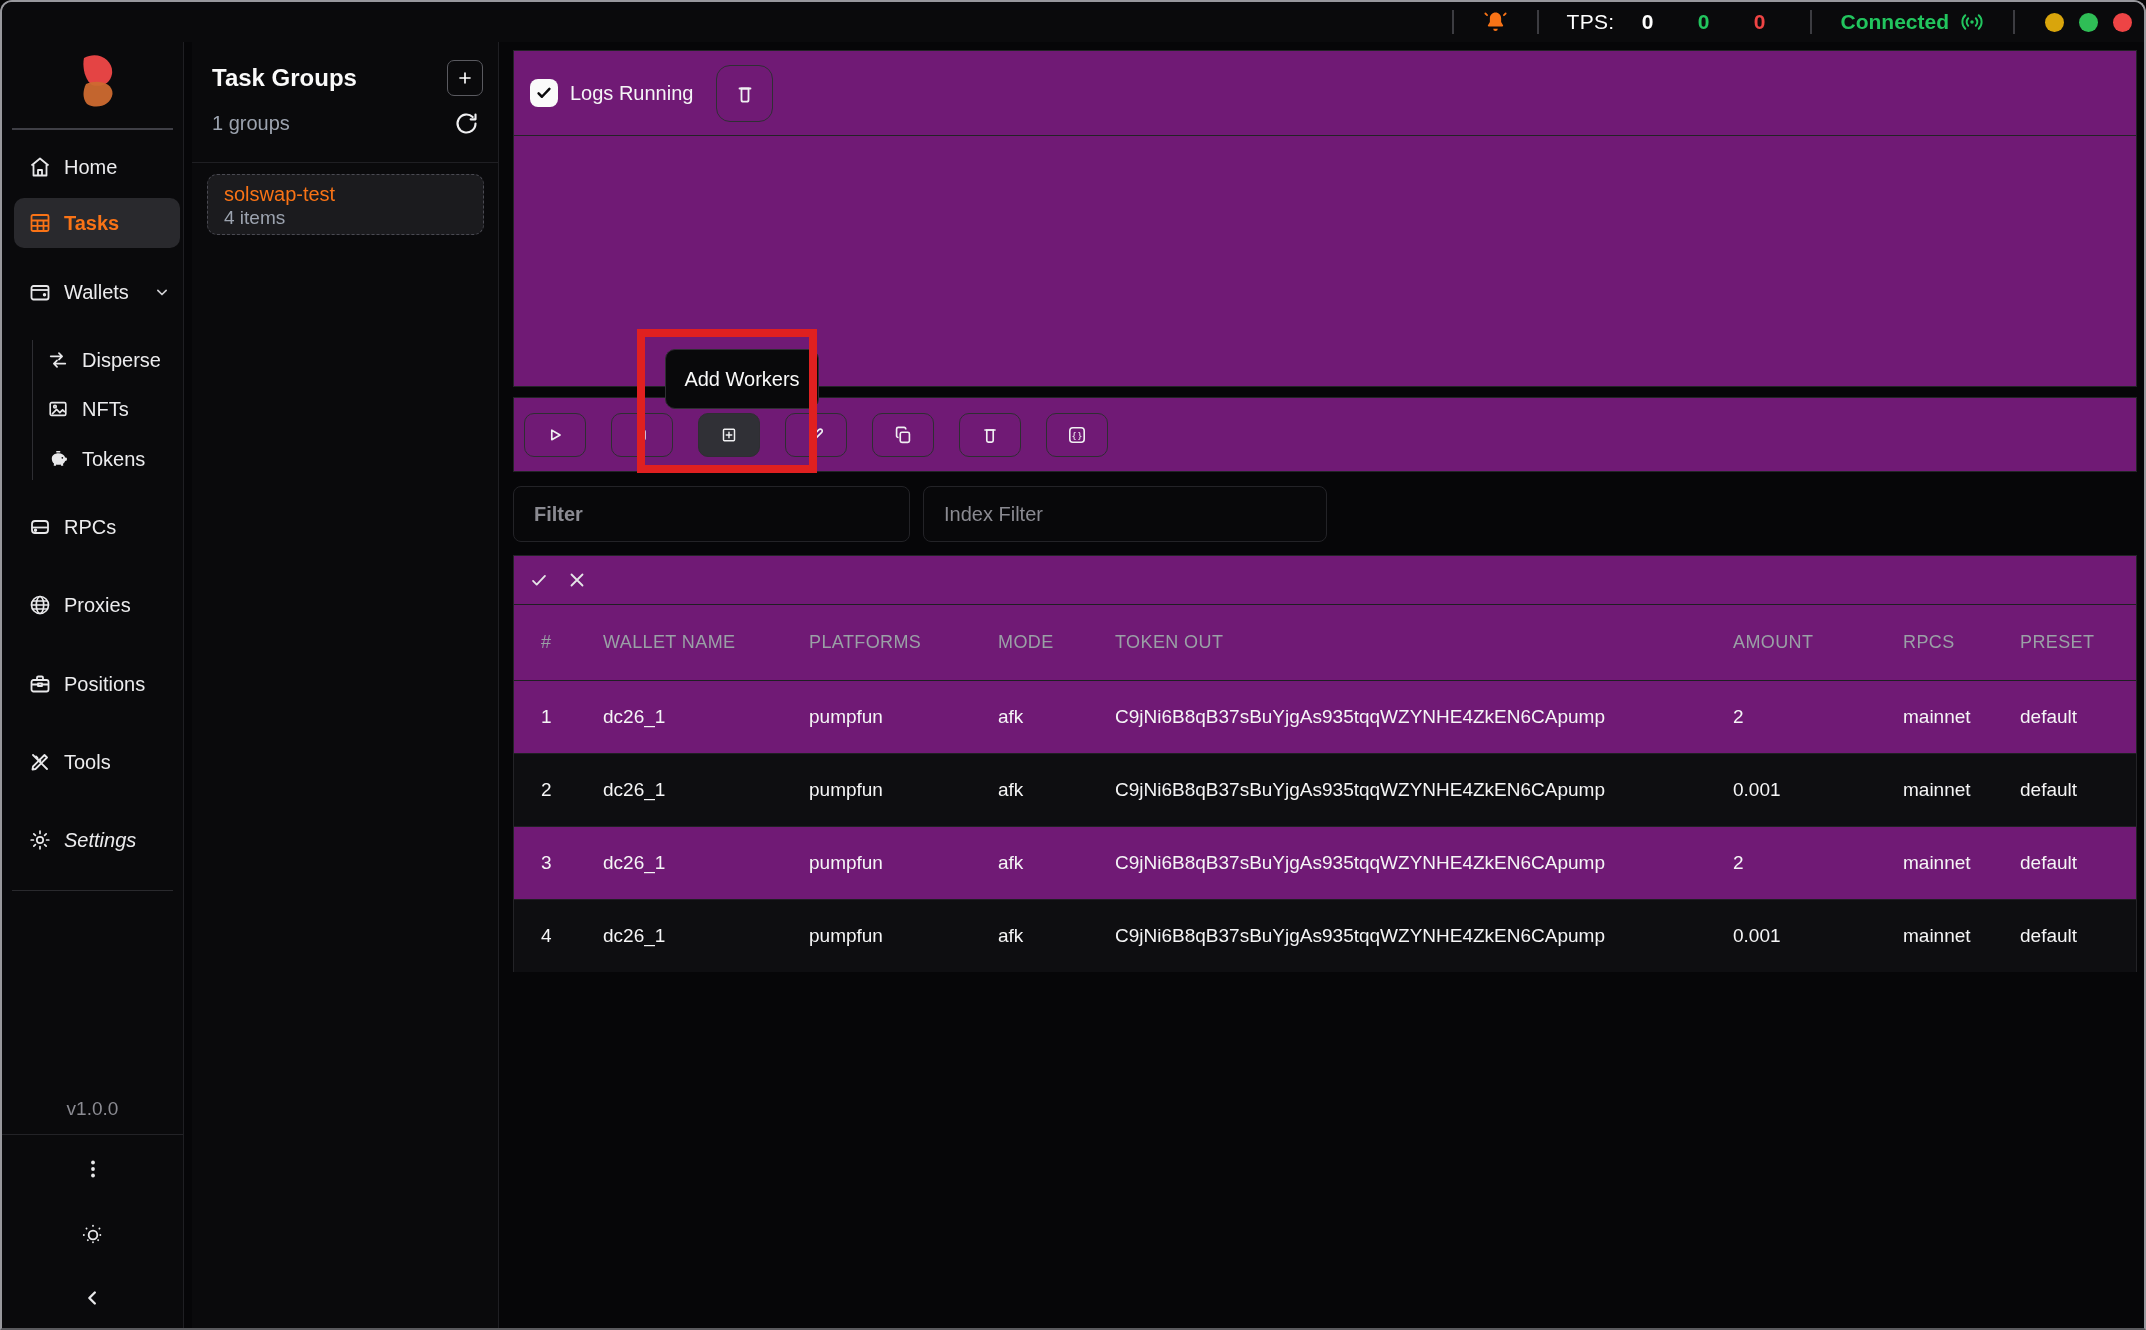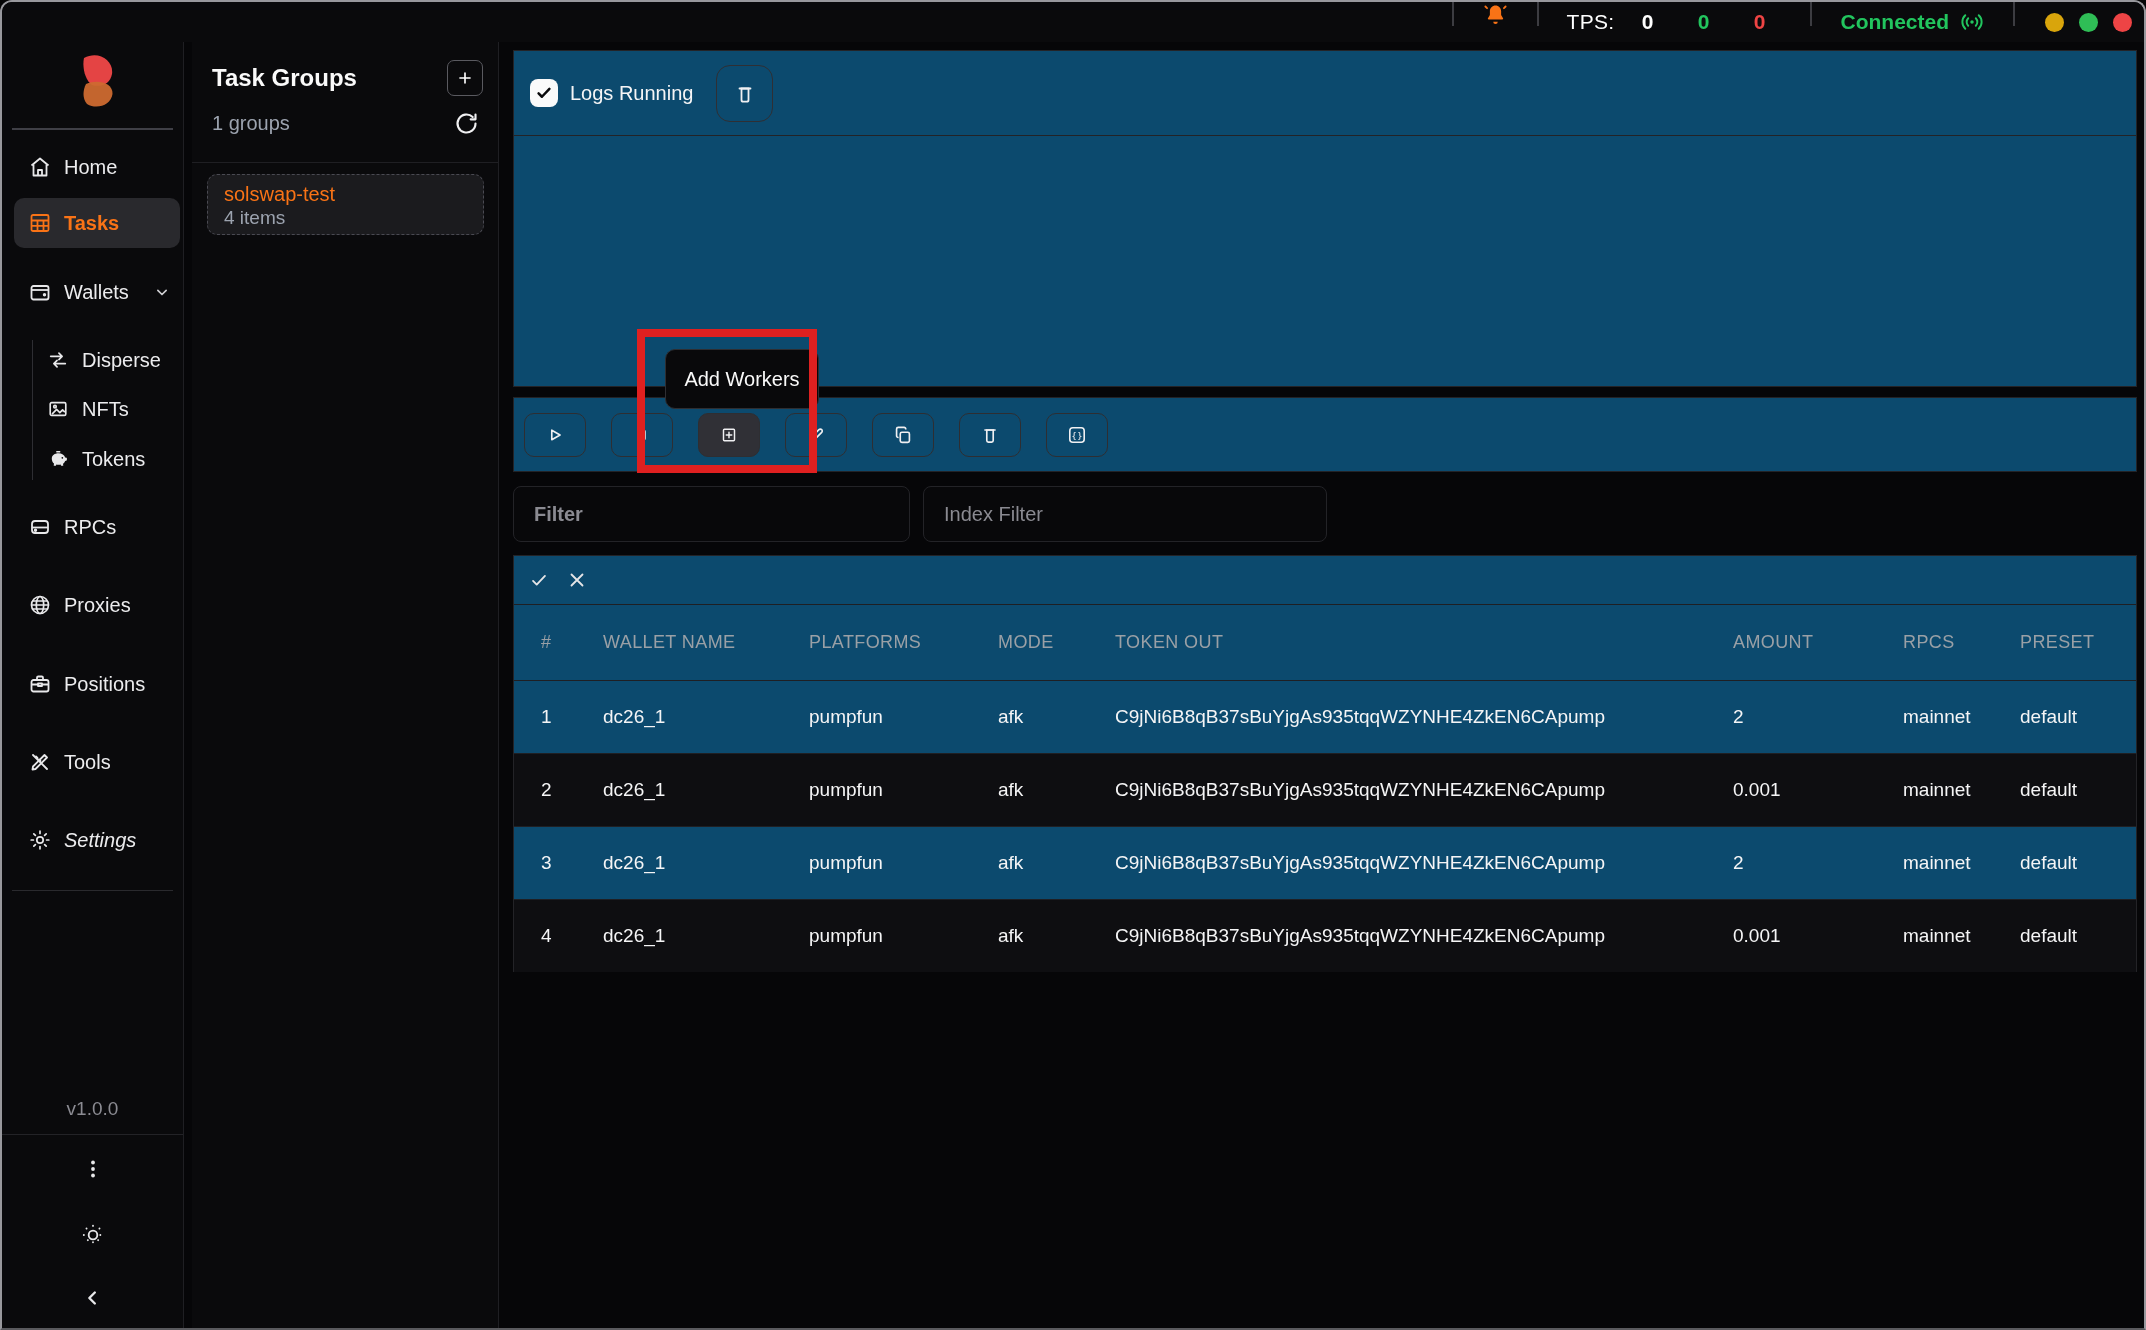--- a/index.html
+++ b/index.html
@@ -3,21 +3,21 @@
 <meta charset="utf-8">
 <style>
   * { margin:0; padding:0; box-sizing:border-box; }
   html,body { width:2146px; height:1330px; background:#050506; overflow:hidden;
     font-family:"Liberation Sans","DejaVu Sans",sans-serif; color:#f2f2f3; }
   .window { position:relative; width:2146px; height:1330px; background:#060608;
     border:2px solid #98989d; border-bottom-color:#5a5a5e; border-radius:12px 12px 0 0; overflow:hidden; }
 
   
   .topbar { position:absolute; left:0; top:0; width:100%; height:40px; background:#0a0a0c;
-    display:flex; justify-content:flex-end; padding-right:12px; gap:12px; }
+    display:flex; align-items:center; justify-content:flex-end; padding-right:12px; gap:12px; }
   .tb-sep { width:2px; height:24px; background:#3c3c41; margin:0 16px; }
   .tb-group { display:flex; align-items:center; gap:10px; }
   .tps-label { font-size:21px; color:#ffffff; letter-spacing:.3px; }
   .tps-val { font-size:21px; font-weight:600; width:46px; text-align:center; }
   .connected { font-size:21px; font-weight:700; color:#22c55e; }
   .dots { display:flex; align-items:center; gap:15px; margin-left:2px; }
   .dot { width:19px; height:19px; border-radius:50%; }
 
   
   .sidebar { position:absolute; left:0; top:40px; width:182px; bottom:0; background:#0a0a0c;
@@ -46,21 +46,21 @@
     display:flex; align-items:center; justify-content:center; color:#fff; background:transparent; cursor:pointer; }
   .g-refresh { position:absolute; right:17px; top:66px; width:30px; height:30px; color:#f0f0f2; display:flex; align-items:center; justify-content:center; cursor:pointer; }
   .g-divider { position:absolute; left:0; right:0; top:120px; height:1px; background:#1f1f23; }
   .g-card { position:absolute; left:15px; top:132px; width:277px; height:61px; background:#1b1b1e;
     border:1px dashed #4a4a52; border-radius:10px; padding:8px 16px; cursor:pointer; }
   .g-card .name { font-size:20px; font-weight:400; color:#f97316; }
   .g-card .items { font-size:19px; color:#9ca3af; margin-top:1px; }
 
   
   .main { position:absolute; left:497px; top:40px; right:0; bottom:0; background:#060608; }
-  .box { position:absolute; background:#0c4a6e; border:1px solid #232327; }
+  .box { position:absolute; background:#701a75; border:1px solid #232327; }
   .box1 { left:14px; top:8px; width:1624px; height:337px; }
   .ctrl-row { position:absolute; left:0; top:0; width:100%; height:85px; border-bottom:1px solid #232327; }
   .checkbox { position:absolute; left:16px; top:28px; width:28px; height:28px; background:#fafafa; border-radius:8px;
     display:flex; align-items:center; justify-content:center; cursor:pointer; }
   .logs-label { position:absolute; left:56px; top:0; height:85px; display:flex; align-items:center; font-size:20px; color:#f5f5f6; }
   .trash-btn { position:absolute; left:202px; top:14px; width:57px; height:57px; border:1px solid #2f2f34; border-radius:14px;
     background:transparent; color:#f0f0f2; display:flex; align-items:center; justify-content:center; cursor:pointer; }
   .group-select { position:absolute; left:273px; top:12px; width:346px; height:61px; border:1px solid #2f2f34; border-radius:8px;
     display:flex; align-items:center; padding:0 22px; font-size:20px; color:#c9c9ce; cursor:pointer; }
   .group-select .cv { margin-left:auto; color:#9b9ba1; }

